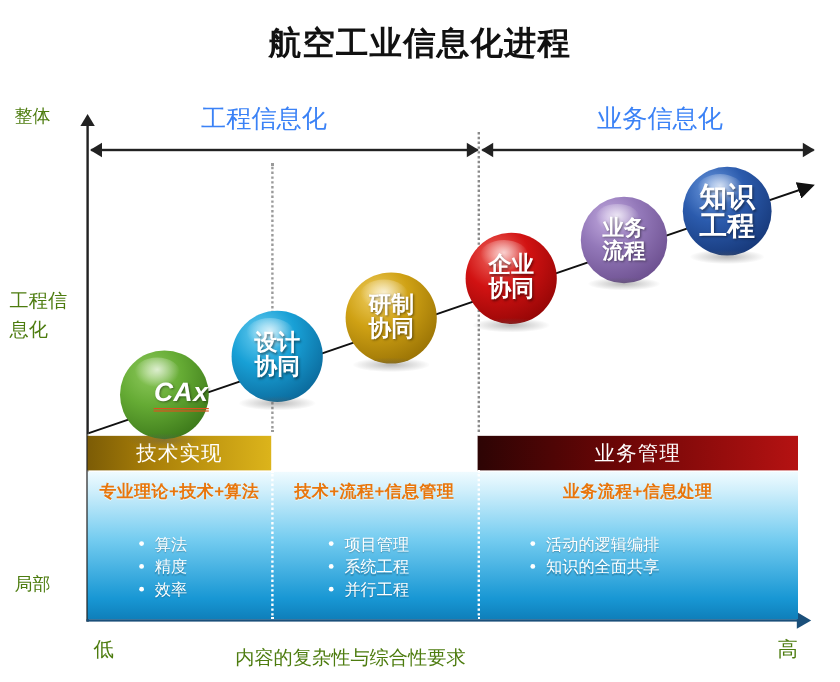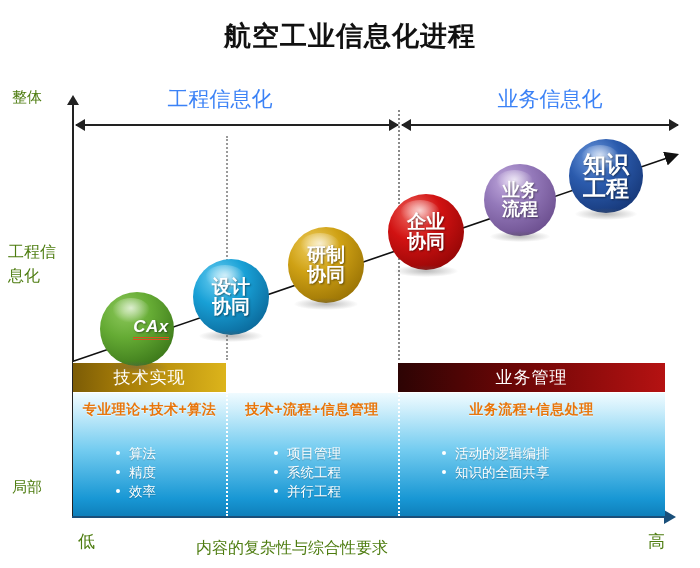--- a/index.html
+++ b/index.html
@@ -84,21 +84,21 @@
     background:radial-gradient(ellipse at 50% 50%, rgba(90,90,90,.42), rgba(255,255,255,0) 72%);
     border-radius:50%; z-index:0;
   }
   .s-green{ background:radial-gradient(circle at 34% 26%, #8dc85c 0%, #65ab34 36%, #3f7c1c 78%, #2d5c12 100%); }
   .s-cyan{ background:radial-gradient(circle at 34% 26%, #6fd0f2 0%, #18a0d6 36%, #0b6a9c 80%, #074f77 100%); }
   .s-gold{ background:radial-gradient(circle at 34% 26%, #f0cf63 0%, #cfa114 36%, #9b7405 80%, #735302 100%); }
   .s-red{ background:radial-gradient(circle at 34% 26%, #f06a62 0%, #d11212 36%, #960606 80%, #6d0303 100%); }
   .s-purple{ background:radial-gradient(circle at 34% 26%, #c3abdf 0%, #9378b9 36%, #6d5090 80%, #4e3a6b 100%); }
   .s-navy{ background:radial-gradient(circle at 34% 26%, #6f9ce0 0%, #2b5bad 36%, #17397a 80%, #102a59 100%); }
   #sphere-cax .cap{
-    font-style:italic; font-size:17px; letter-spacing:.5px;
+    font-style:italic; font-size:22px; letter-spacing:.5px;
     border-bottom:3px double #d9531e; padding-bottom:1px;margin-left:28px;
   }
 
   
   .band{
     position:absolute; top:362px; height:30px; z-index:5;
     display:flex; align-items:center; justify-content:center;
     color:#fff; font-size:17px; letter-spacing:1px;
     border-top:1px solid #ffffff;
   }

